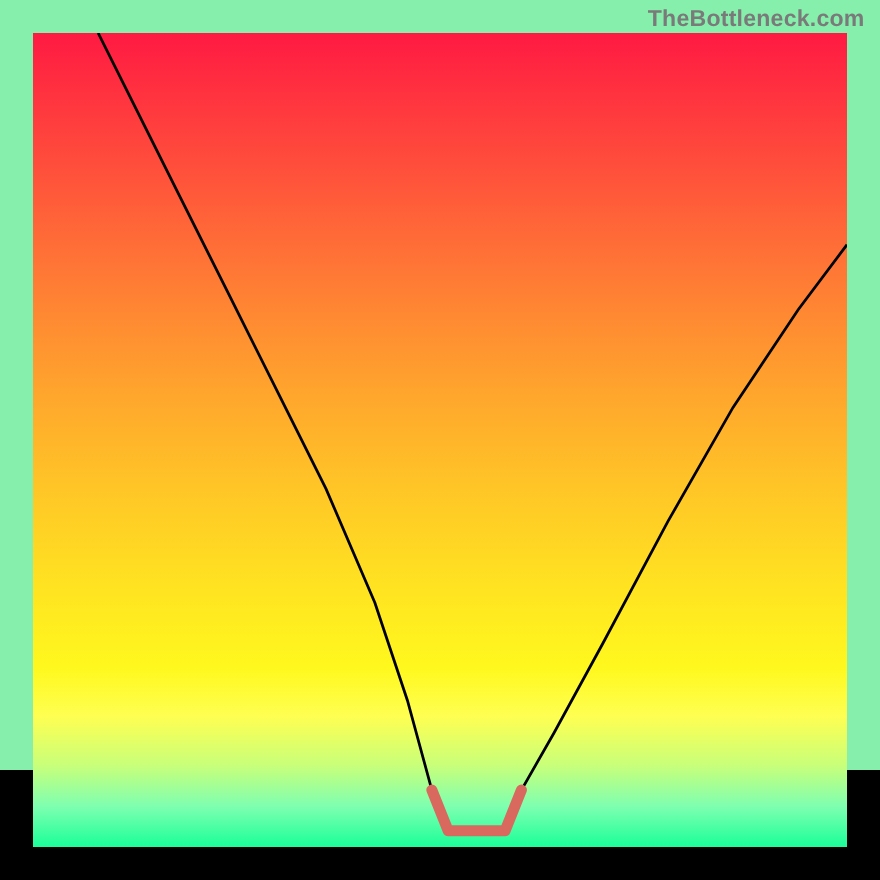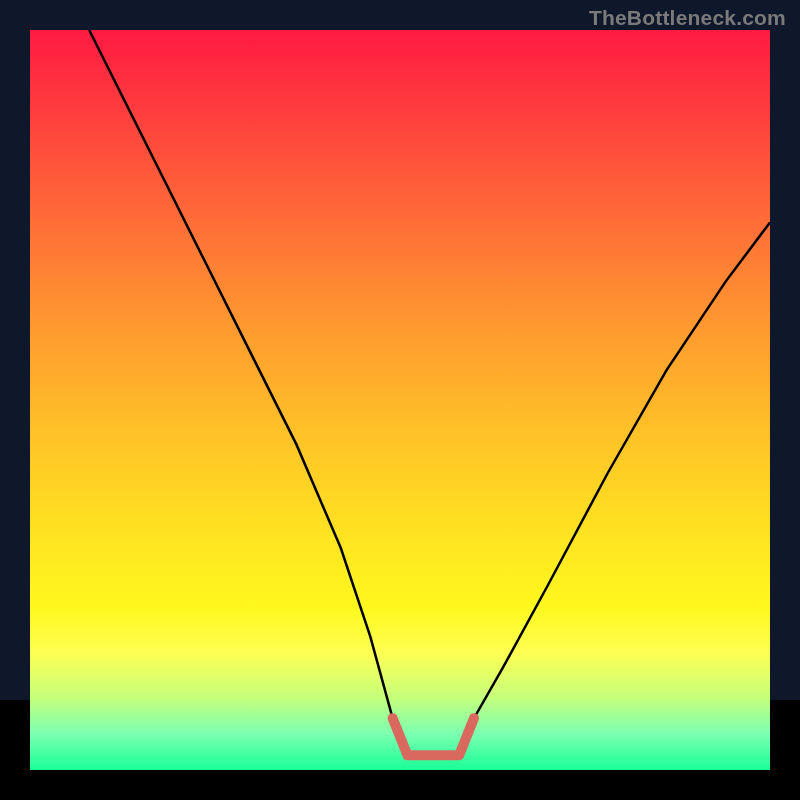--- a/index.html
+++ b/index.html
@@ -10,21 +10,21 @@
     background: #000;
     overflow: hidden;
     font-family: Arial, Helvetica, sans-serif;
   }
   .frame {
     position: absolute;
     left: 0;
     top: 0;
     width: 800px;
     height: 700px;
-    background: #0f172a;
+    background: #86efac;
   }
   .plot {
     position: absolute;
     left: 30px;
     top: 30px;
     width: 740px;
     height: 740px;
     background: linear-gradient(to bottom,
       #ff1a42 0%,
       #ff4a3c 15%,

